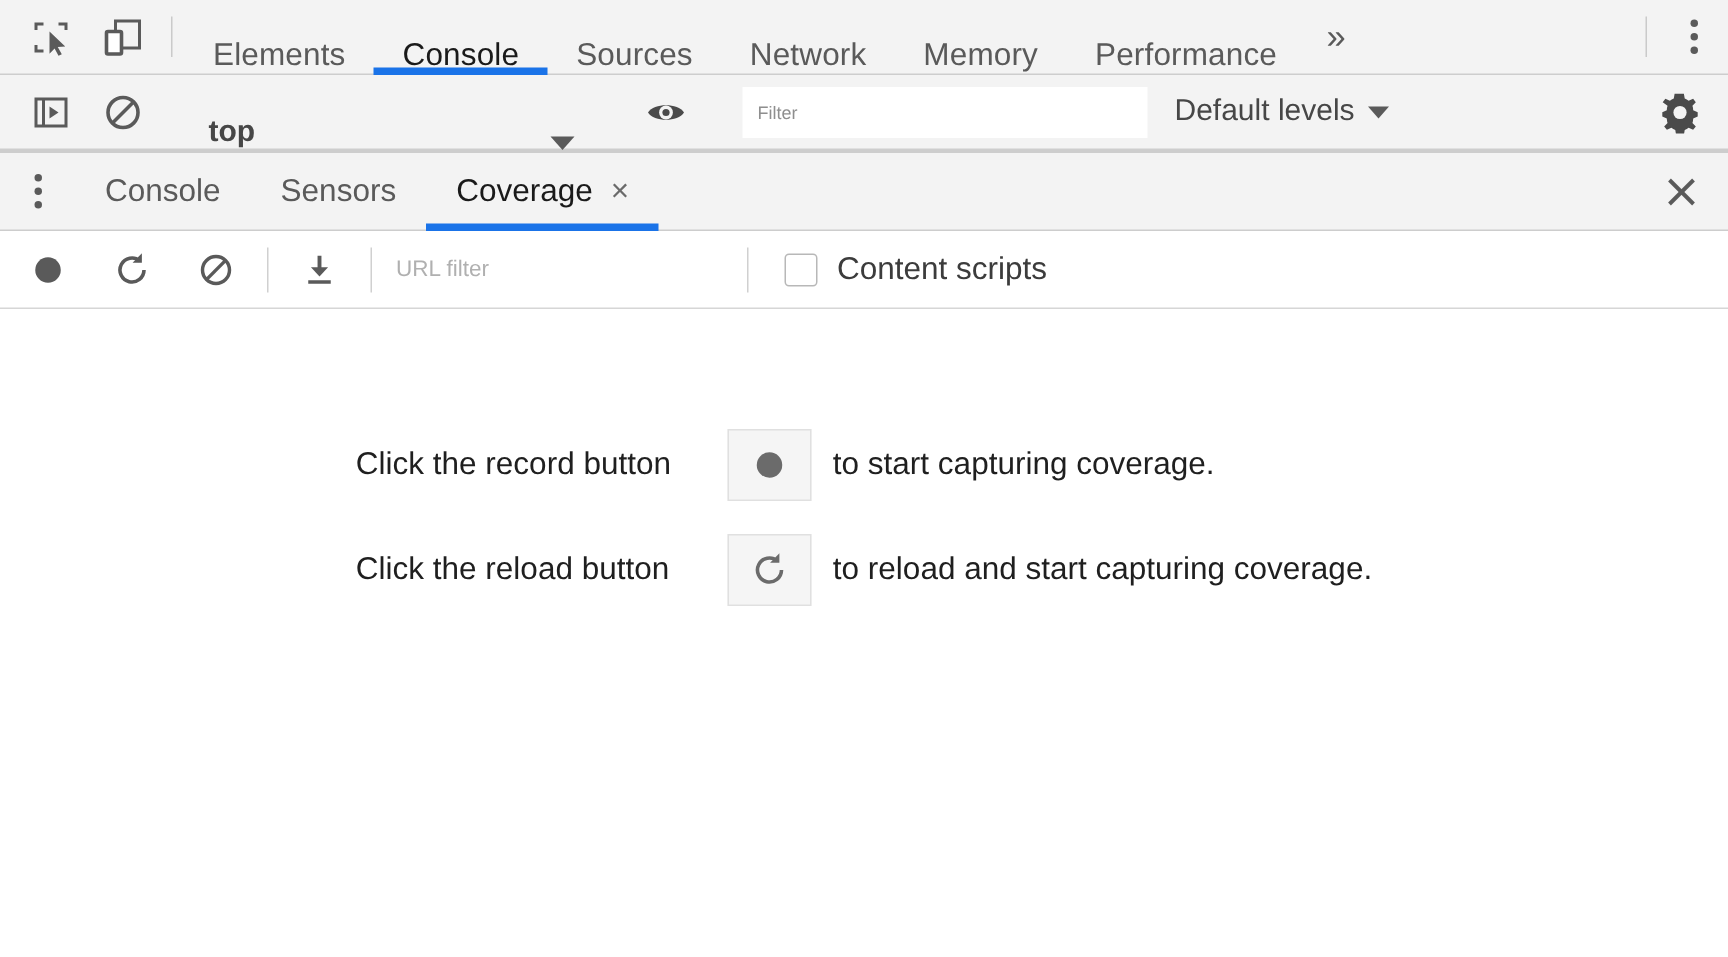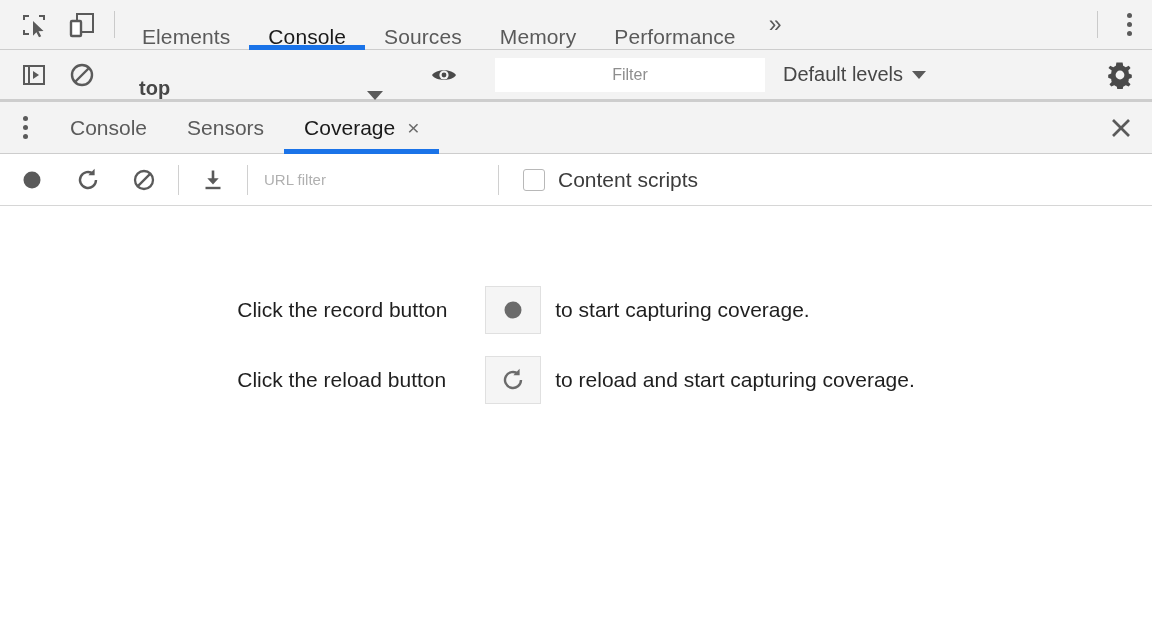--- a/index.html
+++ b/index.html
@@ -102,25 +102,24 @@
     border-left: 8px solid transparent;
     border-right: 8px solid transparent;
     border-top: 9px solid #5a5a5a;
   }
   .filter-input {
     width: 270px; height: 34px;
     background: #ffffff;
     border: none;
     margin-left: 10px;
     padding: 0 10px;
-    font-size: 16px;
+    font-size: 12px;
     color: #333;
     font-family: "Liberation Sans", sans-serif;
     outline: none;
-    text-align: center;
   }
   .filter-input::placeholder { color: #8e8e8e; }
   .levels-select {
     display: flex; align-items: center; gap: 9px;
     margin-left: 18px;
     cursor: pointer;
   }
   .levels-select .label { font-size: 20px; color: #474747; }
   .levels-select .caret {
     width: 0; height: 0;
@@ -310,20 +309,23 @@
       <div class="main-tab">
         <span>Elements</span>
       </div>
       <div class="main-tab active">
         <span>Console</span>
       </div>
       <div class="main-tab">
         <span>Sources</span>
       </div>
       <div class="main-tab">
+        <span>Network</span>
+      </div>
+      <div class="main-tab">
         <span>Memory</span>
       </div>
       <div class="main-tab">
         <span>Performance</span>
       </div>
     </div>
 
     <div class="main-more">
       <span>»</span>
     </div>

